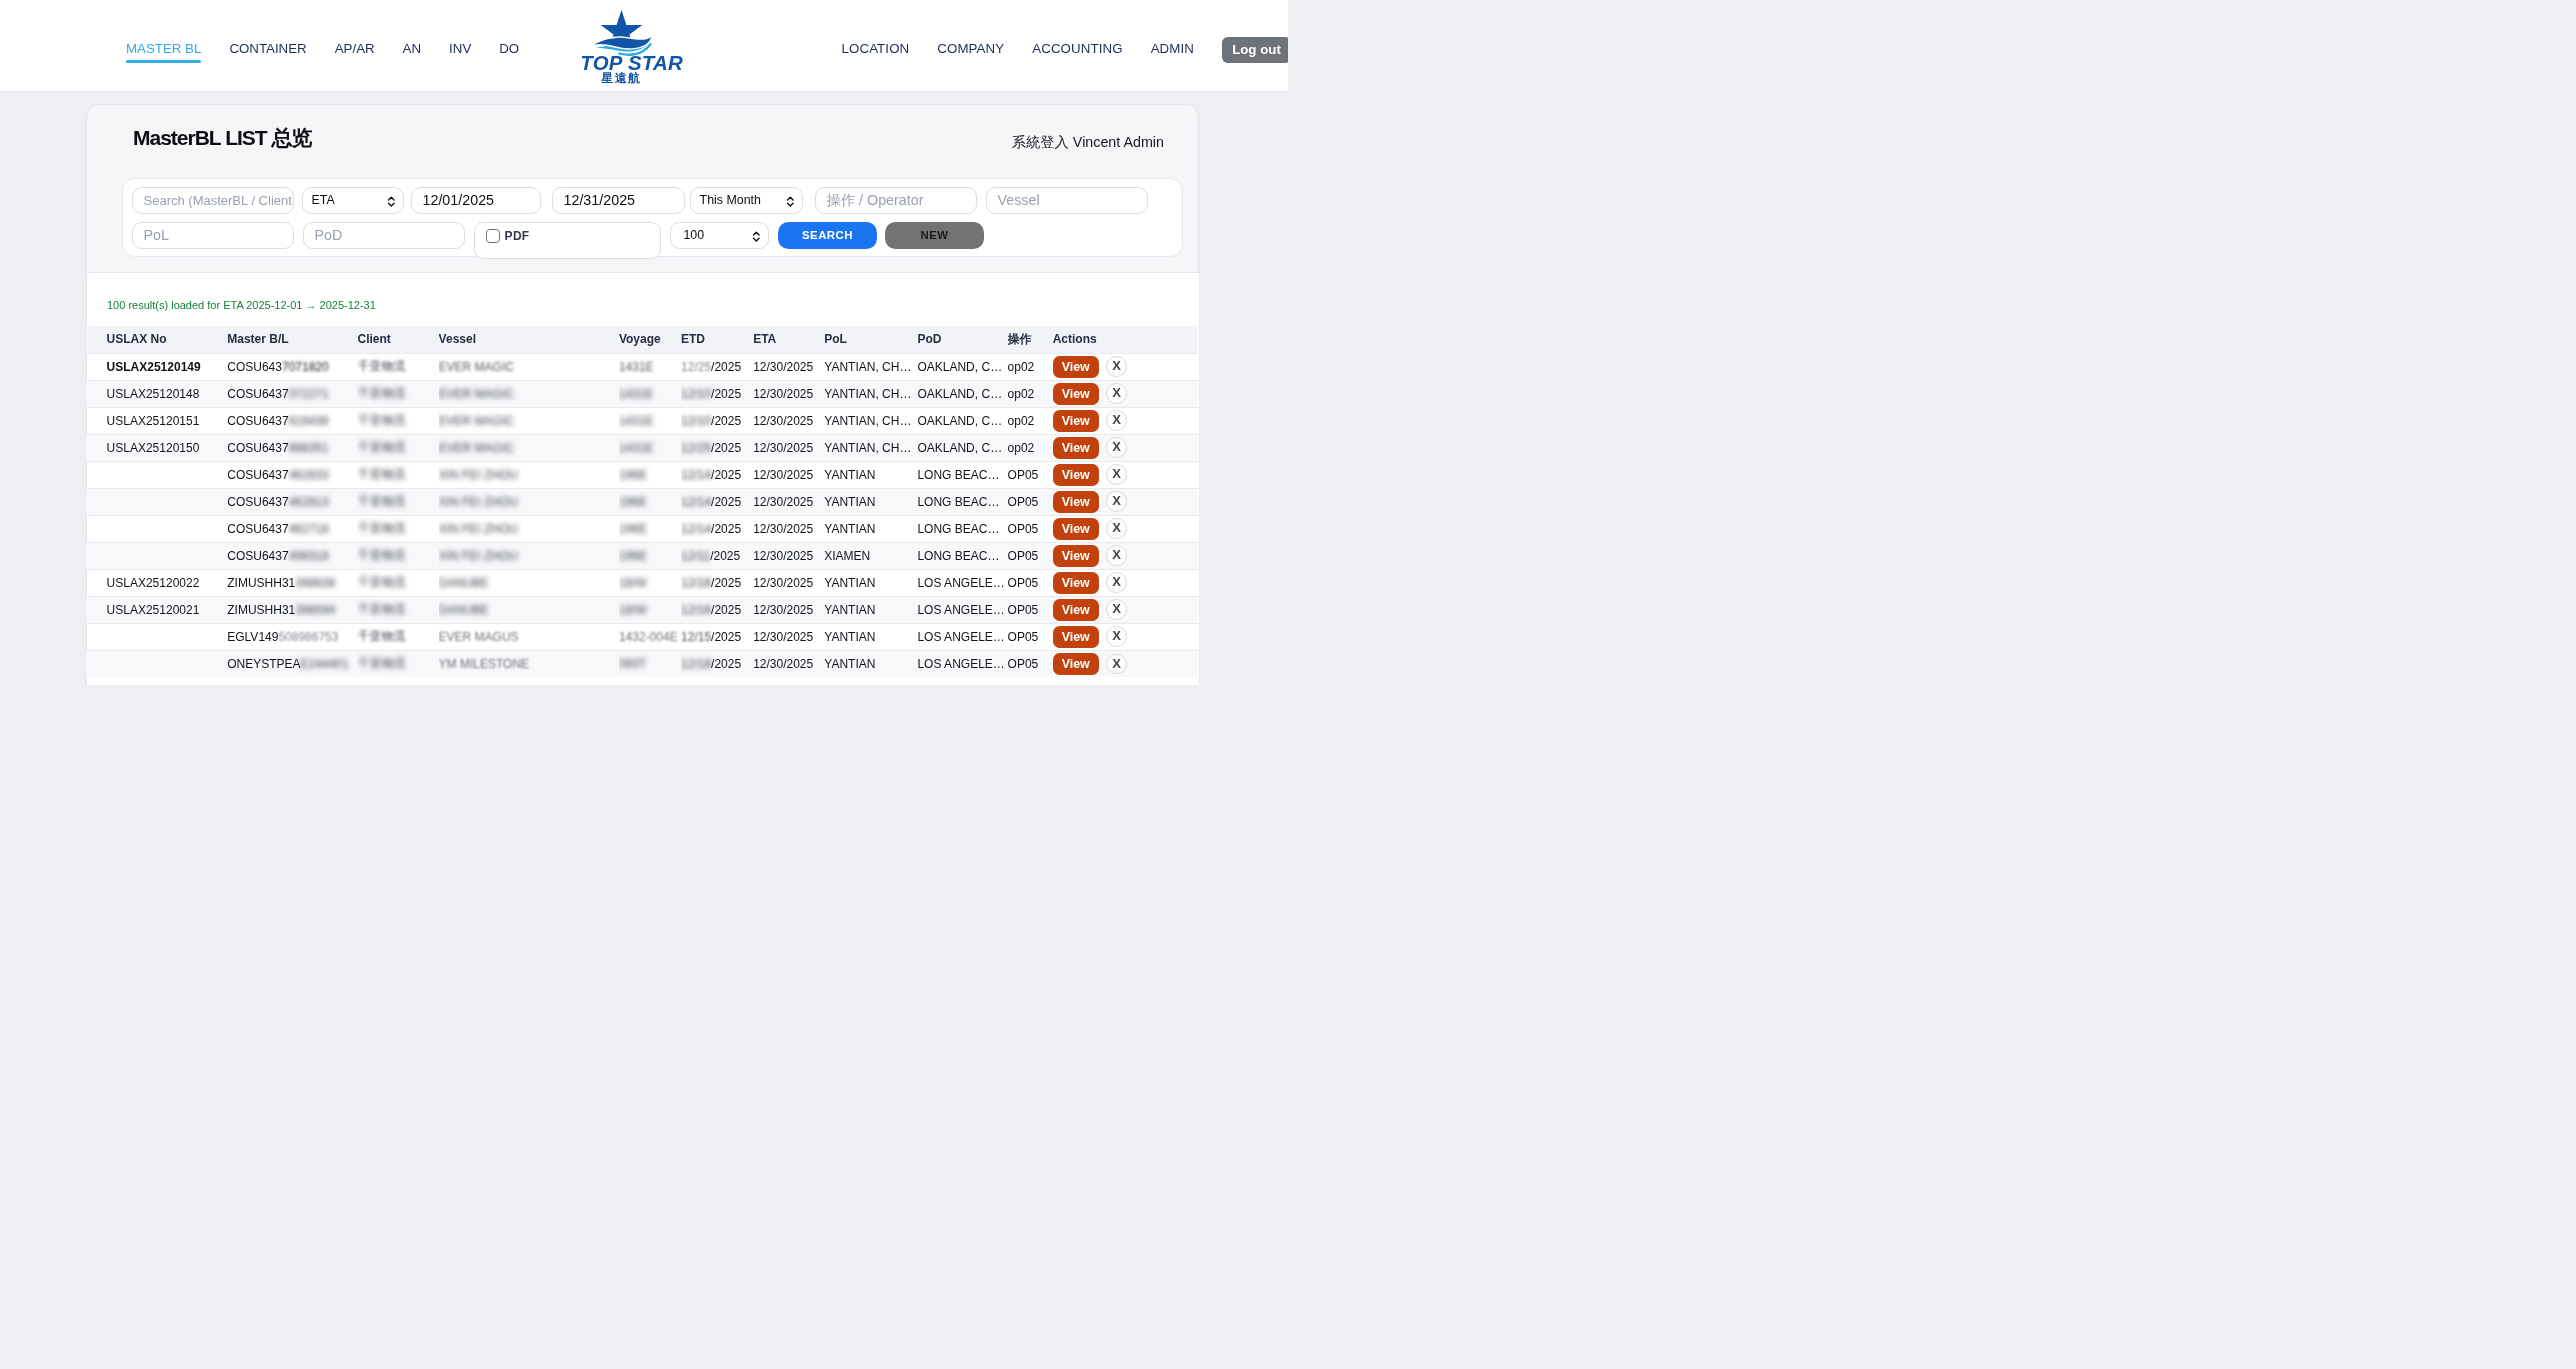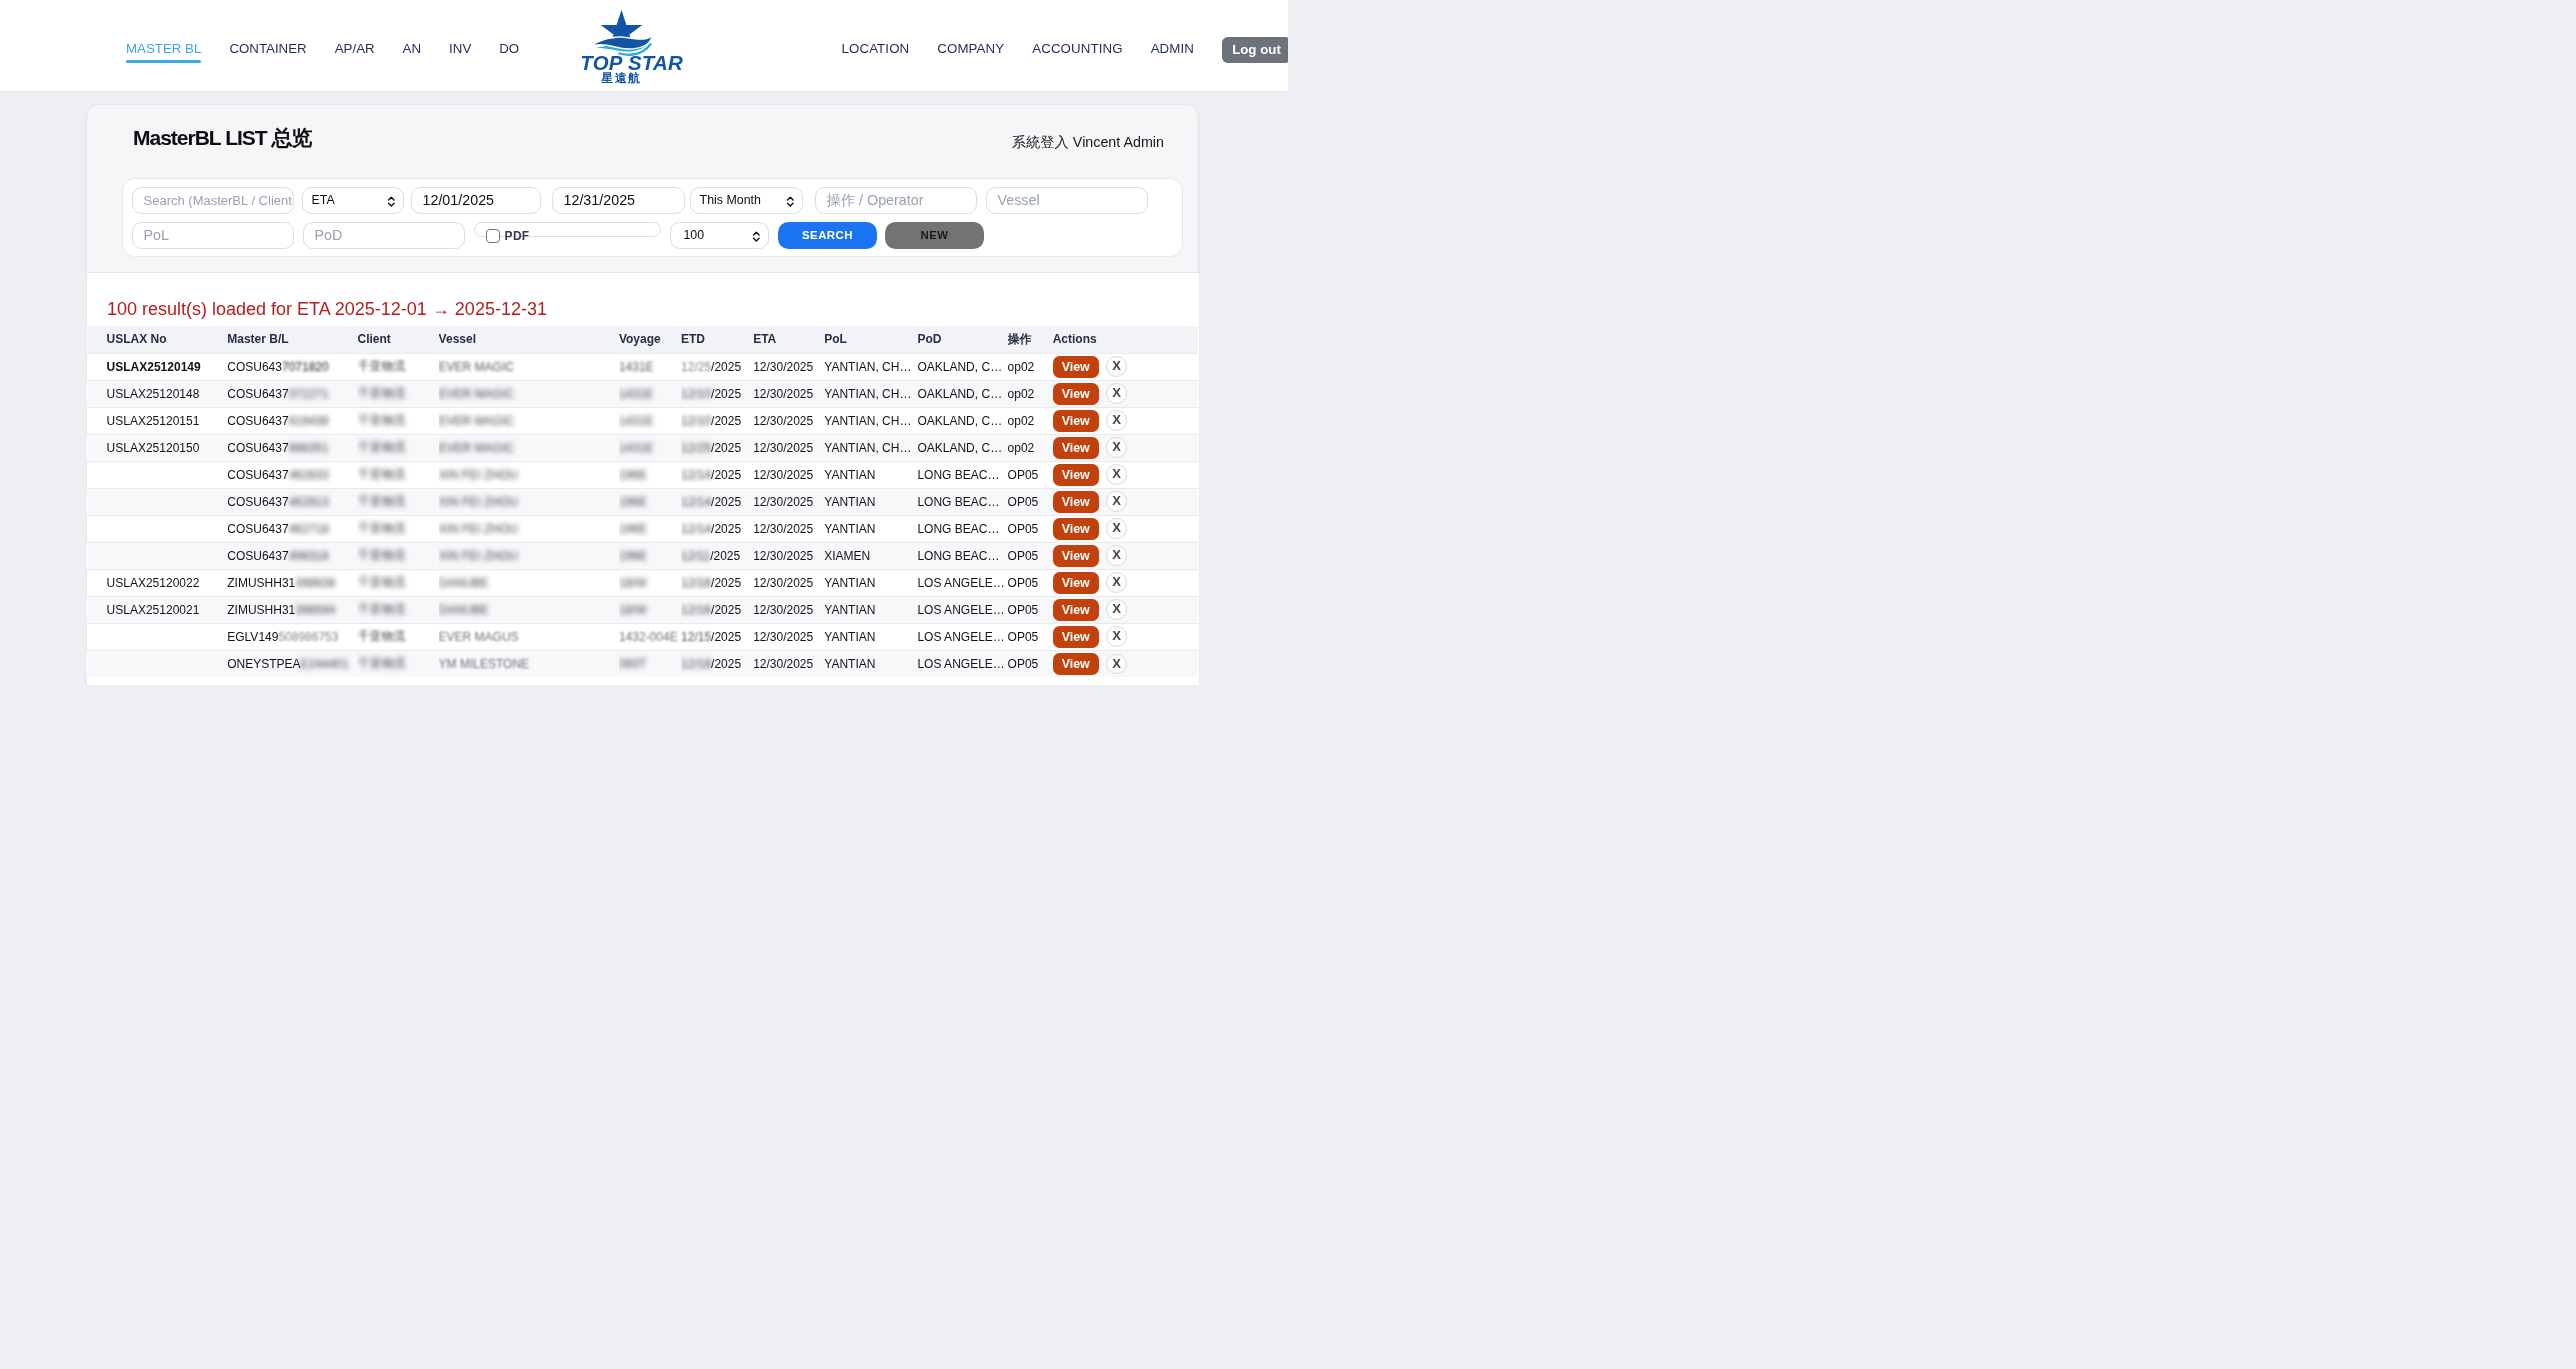--- a/index.html
+++ b/index.html
@@ -30,21 +30,21 @@
 .chev { position:absolute; top:6.7px; width:8.6px; height:13.3px; }
 .btn { position:absolute; height:27px; border-radius:10.5px; font-size:11.4px; font-weight:bold; text-align:center; line-height:27px; letter-spacing:0.5px; }
 .btn-search { background:#1b75f0; color:#fff; }
 .btn-new { background:#737373; color:#15181d; }
 .pdfbox { position:absolute; border:1px solid #d9dde3; border-radius:9.5px; background:#fff; }
 .cb { position:absolute; left:10.5px; top:6.2px; width:14.3px; height:14.3px; border:1.5px solid #6e747e; border-radius:3.8px; background:#fff; }
 .pdflab { position:absolute; left:29.6px; top:6.2px; font-size:12px; font-weight:bold; color:#343a46; letter-spacing:0.3px; }
 
 
 .tablesec { position:absolute; left:0px; top:167px; width:1112px; height:596px; background:#ffffff; border-top:1px solid #e4e6ea; }
-.results { position:absolute; left:20px; top:26px; font-size:18px; color:#b91c1c; }
+.results { position:absolute; left:20px; top:26px; font-size:11px; color:#15803d; }
 table { border-collapse:collapse; table-layout:fixed; width:1112px; position:absolute; left:-1px; top:53px; }
 th, td { font-size:12px; height:27px; padding:0; text-align:left; vertical-align:middle; white-space:nowrap; overflow:hidden; }
 thead th { background:#f1f3f6; color:#252e44; font-weight:bold; }
 tbody td { border-top:1px solid #e7e9ed; color:#101318; }
 tr.alt td { background:#f7f8fa; }
 .bl1 { filter:blur(1.5px); }
 .bl2 { filter:blur(2.5px); color:#3c414a; }
 .bl2d { filter:blur(2.2px); color:#34383f; }
 .bl3 { filter:blur(1.2px); color:#82868d; }
 .bl1d { filter:blur(1.1px); color:#7d8187; }
@@ -102,21 +102,21 @@
       <svg class="chev" style="right:7.6px;" viewBox="0 0 11 16">
           <path d="M2 6 L5.5 2.5 L9 6" fill="none" stroke="#111" stroke-width="1.8" stroke-linecap="round" stroke-linejoin="round"></path>
           <path d="M2 10 L5.5 13.5 L9 10" fill="none" stroke="#111" stroke-width="1.8" stroke-linecap="round" stroke-linejoin="round"></path>
         </svg>
     </div>
     <div class="fld ph" style="left:692px; top:8.2px; width:162px;">操作 / Operator</div>
     <div class="fld ph" style="left:863px; top:8.2px; width:162px;">Vessel</div>
 
     <div class="fld ph" style="left:9px; top:43px; width:162px;">PoL</div>
     <div class="fld ph" style="left:180px; top:43px; width:162px;">PoD</div>
-    <div class="pdfbox" style="left:351px; top:43px; width:187px; height:15px;">
+    <div class="pdfbox" style="left:351px; top:43px; width:187px; height:37px;">
       <div class="cb"></div>
         <div class="pdflab">PDF</div>
     </div>
     <div class="fld sel13" style="left:547px; top:43px; width:99px; padding-left:12.4px;">100
       <svg class="chev" style="right:7.6px;" viewBox="0 0 11 16">
           <path d="M2 6 L5.5 2.5 L9 6" fill="none" stroke="#111" stroke-width="1.8" stroke-linecap="round" stroke-linejoin="round"></path>
           <path d="M2 10 L5.5 13.5 L9 10" fill="none" stroke="#111" stroke-width="1.8" stroke-linecap="round" stroke-linejoin="round"></path>
         </svg>
     </div>
     <div class="btn btn-search" style="left:655px; top:43px; width:99px;">SEARCH</div>

